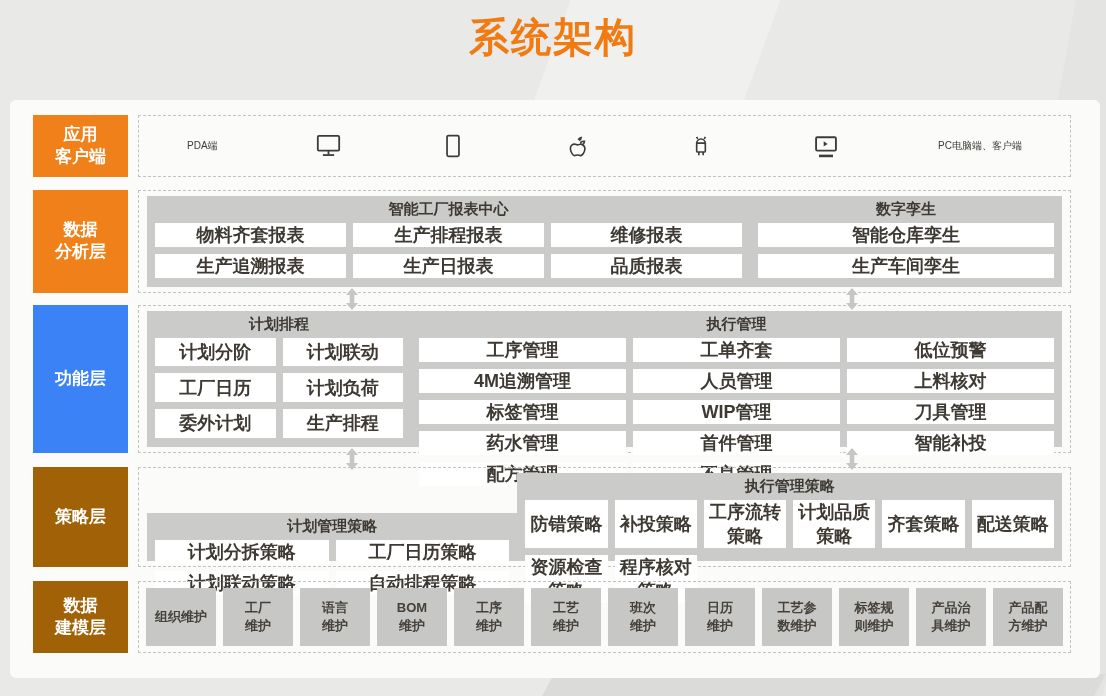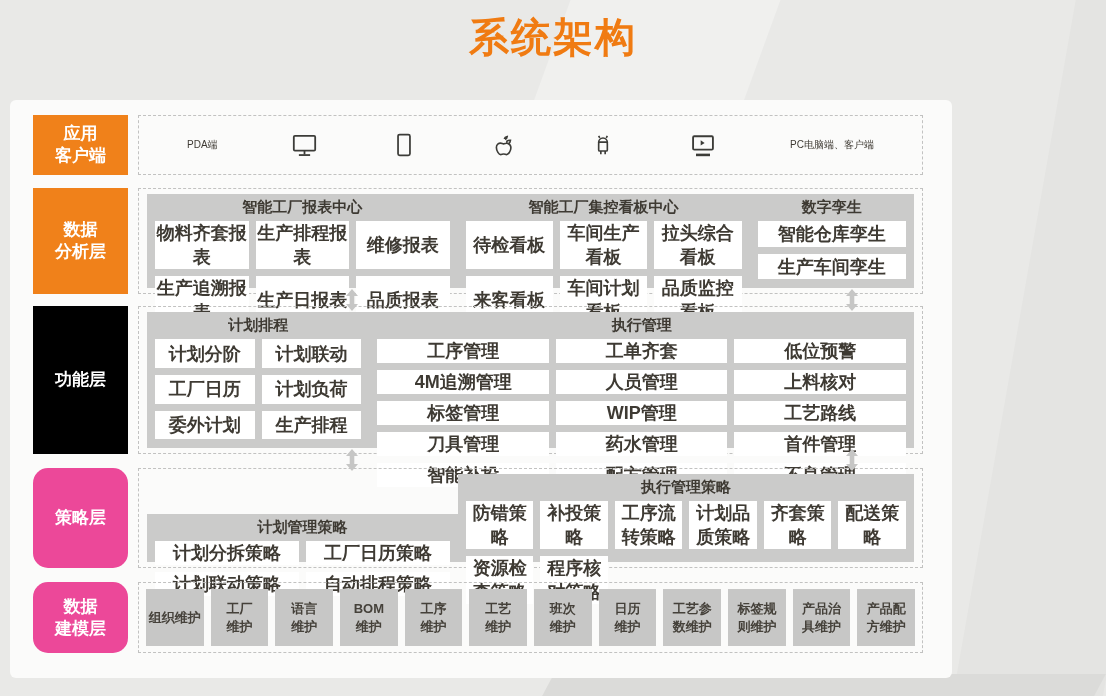--- a/index.html
+++ b/index.html
@@ -15,36 +15,36 @@
   .decor-band2 { left:1014px; top:-80px; width:150px; height:860px; background:#E4E4E2; transform:skewX(-10deg); }
   .decor-shadow { left:548px; top:674px; width:552px; height:22px; background:#DBDBD9; transform:skewX(-28deg); }
 
   .page-title {
     position:absolute; top:10px; left:0; width:100%;
     text-align:center; font-size:40px; font-weight:bold;
     color:#F07B12; letter-spacing:2px; z-index:2;
   }
 
   .panel {
-    position:absolute; left:10px; top:100px; width:942px; height:578px;
+    position:absolute; left:10px; top:100px; width:1090px; height:578px;
     background:#FBFBFA; border-radius:6px; z-index:1;
     padding:15px 29px 25px 23px;
     display:flex; flex-direction:column;
   }
 
   .layer-row { display:flex; align-items:stretch; }
   .layer-label {
     width:95px; margin-right:10px; flex:none;
     display:flex; align-items:center; justify-content:center;
     color:#FFFFFF; font-size:17px; font-weight:bold;
     text-align:center; white-space:pre-line; line-height:1.3;
   }
   .lbl-orange { background:#F0811A; }
-  .lbl-tan    { background:#000000; }
-  .lbl-gray   { background:#ec4899;border-radius:15px; }
+  .lbl-tan    { background:#3b82f6; }
+  .lbl-gray   { background:#a16207; }
 
   .dashed-box { flex:1; border:1px dashed #C2C2C1; }
 
   
   .r1 { height:65px; }
   .r2 { height:106px; }
   .r3 { height:148px; }
   .r4 { height:100px; }
   .r5 { height:76px; }
 
@@ -158,31 +158,20 @@
         <div class="group-title">智能工厂报表中心</div>
         <div class="cells cols-3">
           <div class="cell">物料齐套报表</div>
           <div class="cell">生产排程报表</div>
           <div class="cell">维修报表</div>
           <div class="cell">生产追溯报表</div>
           <div class="cell">生产日报表</div>
           <div class="cell">品质报表</div>
         </div>
       </div>
-      <div class="group g-kanban">
-        <div class="group-title">智能工厂集控看板中心</div>
-        <div class="cells cols-3">
-          <div class="cell">待检看板</div>
-          <div class="cell">车间生产看板</div>
-          <div class="cell">拉头综合看板</div>
-          <div class="cell">来客看板</div>
-          <div class="cell">车间计划看板</div>
-          <div class="cell">品质监控看板</div>
-        </div>
-      </div>
       <div class="group g-twin">
         <div class="group-title">数字孪生</div>
         <div class="cells cols-1">
           <div class="cell">智能仓库孪生</div>
           <div class="cell">生产车间孪生</div>
         </div>
       </div>
     </div>
   </div>
 
@@ -217,21 +206,20 @@
         <div class="group-title">执行管理</div>
         <div class="cells cols-5">
           <div class="cell">工序管理</div>
           <div class="cell">工单齐套</div>
           <div class="cell">低位预警</div>
           <div class="cell">4M追溯管理</div>
           <div class="cell">人员管理</div>
           <div class="cell">上料核对</div>
           <div class="cell">标签管理</div>
           <div class="cell">WIP管理</div>
-          <div class="cell">工艺路线</div>
           <div class="cell">刀具管理</div>
           <div class="cell">药水管理</div>
           <div class="cell">首件管理</div>
           <div class="cell">智能补投</div>
           <div class="cell">配方管理</div>
           <div class="cell">不良管理</div>
         </div>
       </div>
     </div>
   </div>

